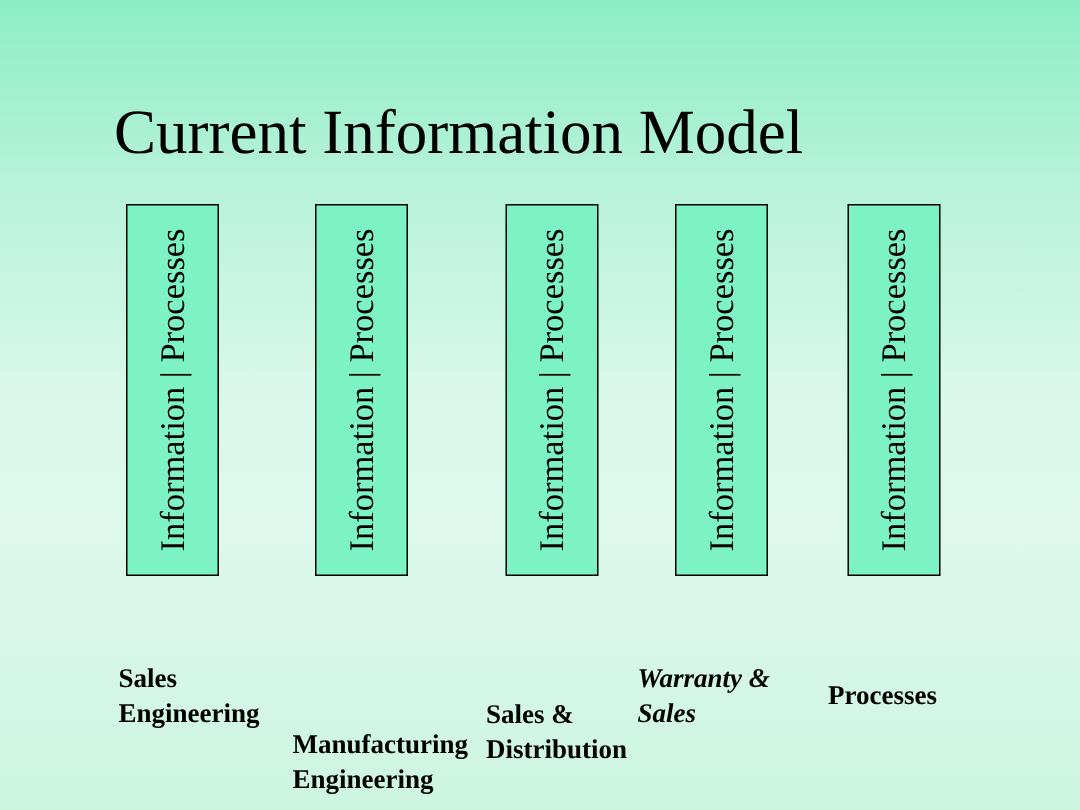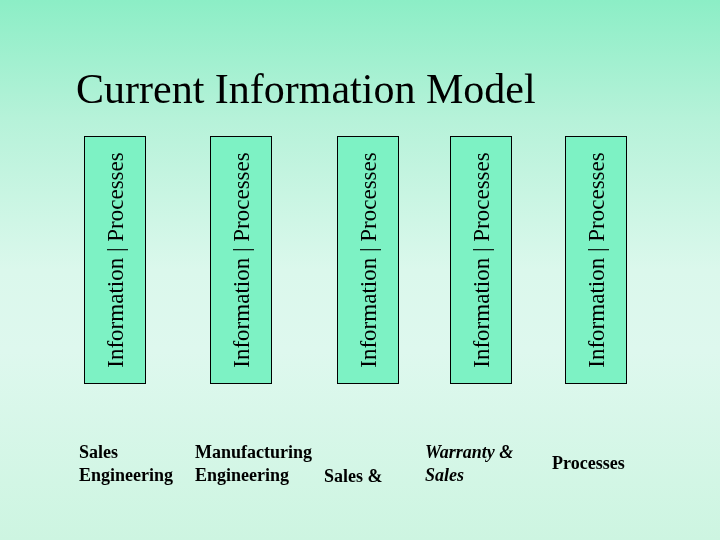--- a/index.html
+++ b/index.html
@@ -53,21 +53,21 @@
   .silo-5{left:565px;}
   .dept{
     position:absolute;
     top:441px;
     font-weight:bold;
     font-size:18px;
     line-height:23px;
     white-space:nowrap;
   }
   .dept-1{left:79px;}
-  .dept-2{left:195px;}
+  .dept-2{left:195px;margin-top:44px;}
   .dept-3{left:324px;margin-top:24px;}
   .dept-4{left:425px;font-style:italic;}
   .dept-5{left:552px;top:452px;}
 </style>
 </head>
 <body>
 
 <div class="slide">
 
   <div class="slide-title">Current Information Model</div>
@@ -91,20 +91,21 @@
   <div class="dept dept-1">
     <span>Sales</span><br>
     <span>Engineering</span>
   </div>
   <div class="dept dept-2">
     <span>Manufacturing</span><br>
     <span>Engineering</span>
   </div>
   <div class="dept dept-3">
     <span>Sales &amp;</span><br>
+    <span>Distribution</span>
   </div>
   <div class="dept dept-4">
     <span>Warranty &amp;</span><br>
     <span>Sales</span>
   </div>
   <div class="dept dept-5">
     <span>Processes</span>
   </div>
 
 </div>

